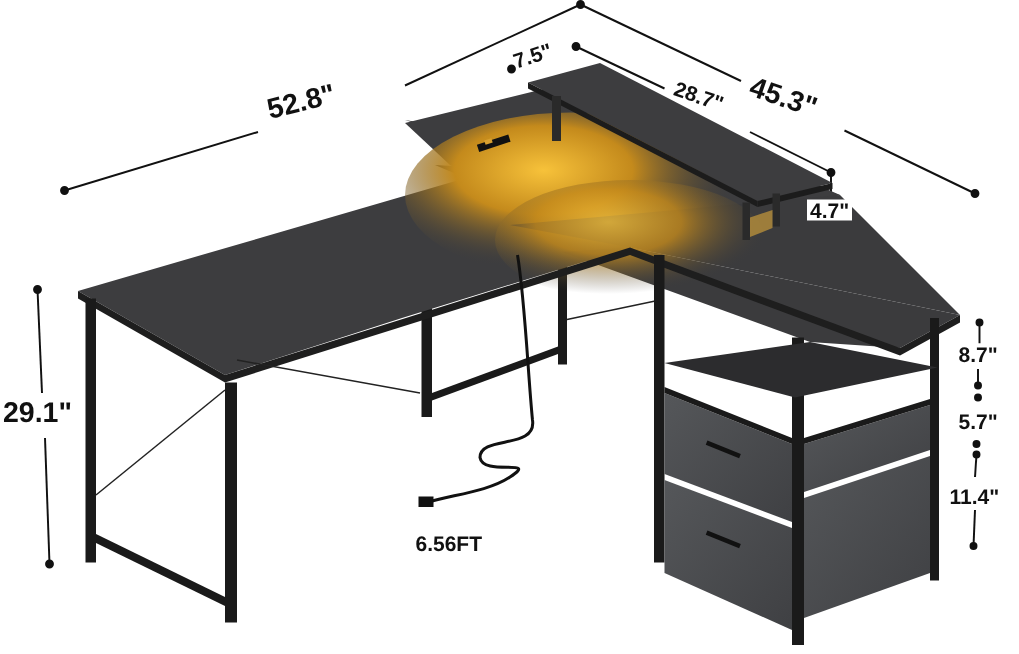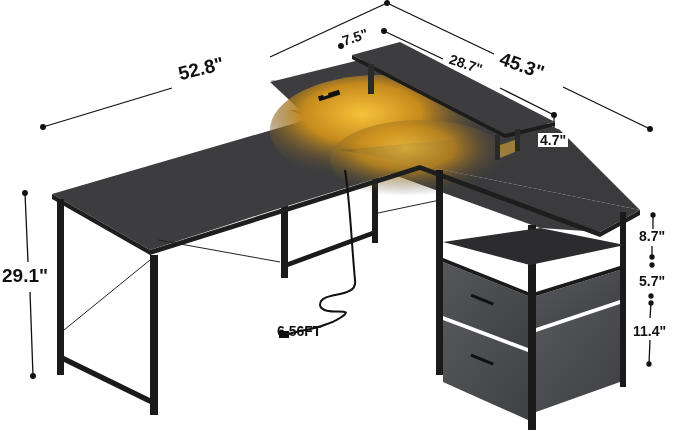--- a/index.html
+++ b/index.html
@@ -8,21 +8,21 @@
   .dim-label { position:absolute; font-family:"Liberation Sans", sans-serif; font-weight:bold; color:#111; white-space:nowrap; background:#fff; padding:0 2px; line-height:1; }
   .lbl-528 { left:176px; top:59px; font-size:19px; transform:rotate(-14deg); }
   .lbl-453 { left:497px; top:56px; font-size:19px; transform:rotate(19deg); }
   .lbl-287 { left:447px; top:57px; font-size:14px; transform:rotate(19deg); }
   .lbl-75  { left:340px; top:30px; font-size:14px; transform:rotate(-18deg); background:transparent; }
   .lbl-47  { left:538px; top:133px; font-size:14px; }
   .lbl-291 { left:0px; top:266px; font-size:19px; }
   .lbl-87  { left:637px; top:229px; font-size:14px; }
   .lbl-57  { left:637px; top:274px; font-size:14px; }
   .lbl-114 { left:631px; top:324px; font-size:14px; }
-  .lbl-cord{ left:275px; top:324px; font-size:14px; background:transparent; }
+  .lbl-cord{ left:275px; top:355px; font-size:14px; background:transparent; }
 </style>
 </head>
 <body>
 
 <div id="stage">
   <svg width="679" height="436" viewBox="0 0 679 436" style="position:absolute;left:0;top:0;">
     <defs>
       <radialGradient id="glow" cx="0.42" cy="0.35" r="0.6">
         <stop offset="0" stop-color="#f7c23a"></stop>
         <stop offset="0.45" stop-color="#c48a1c"></stop>

